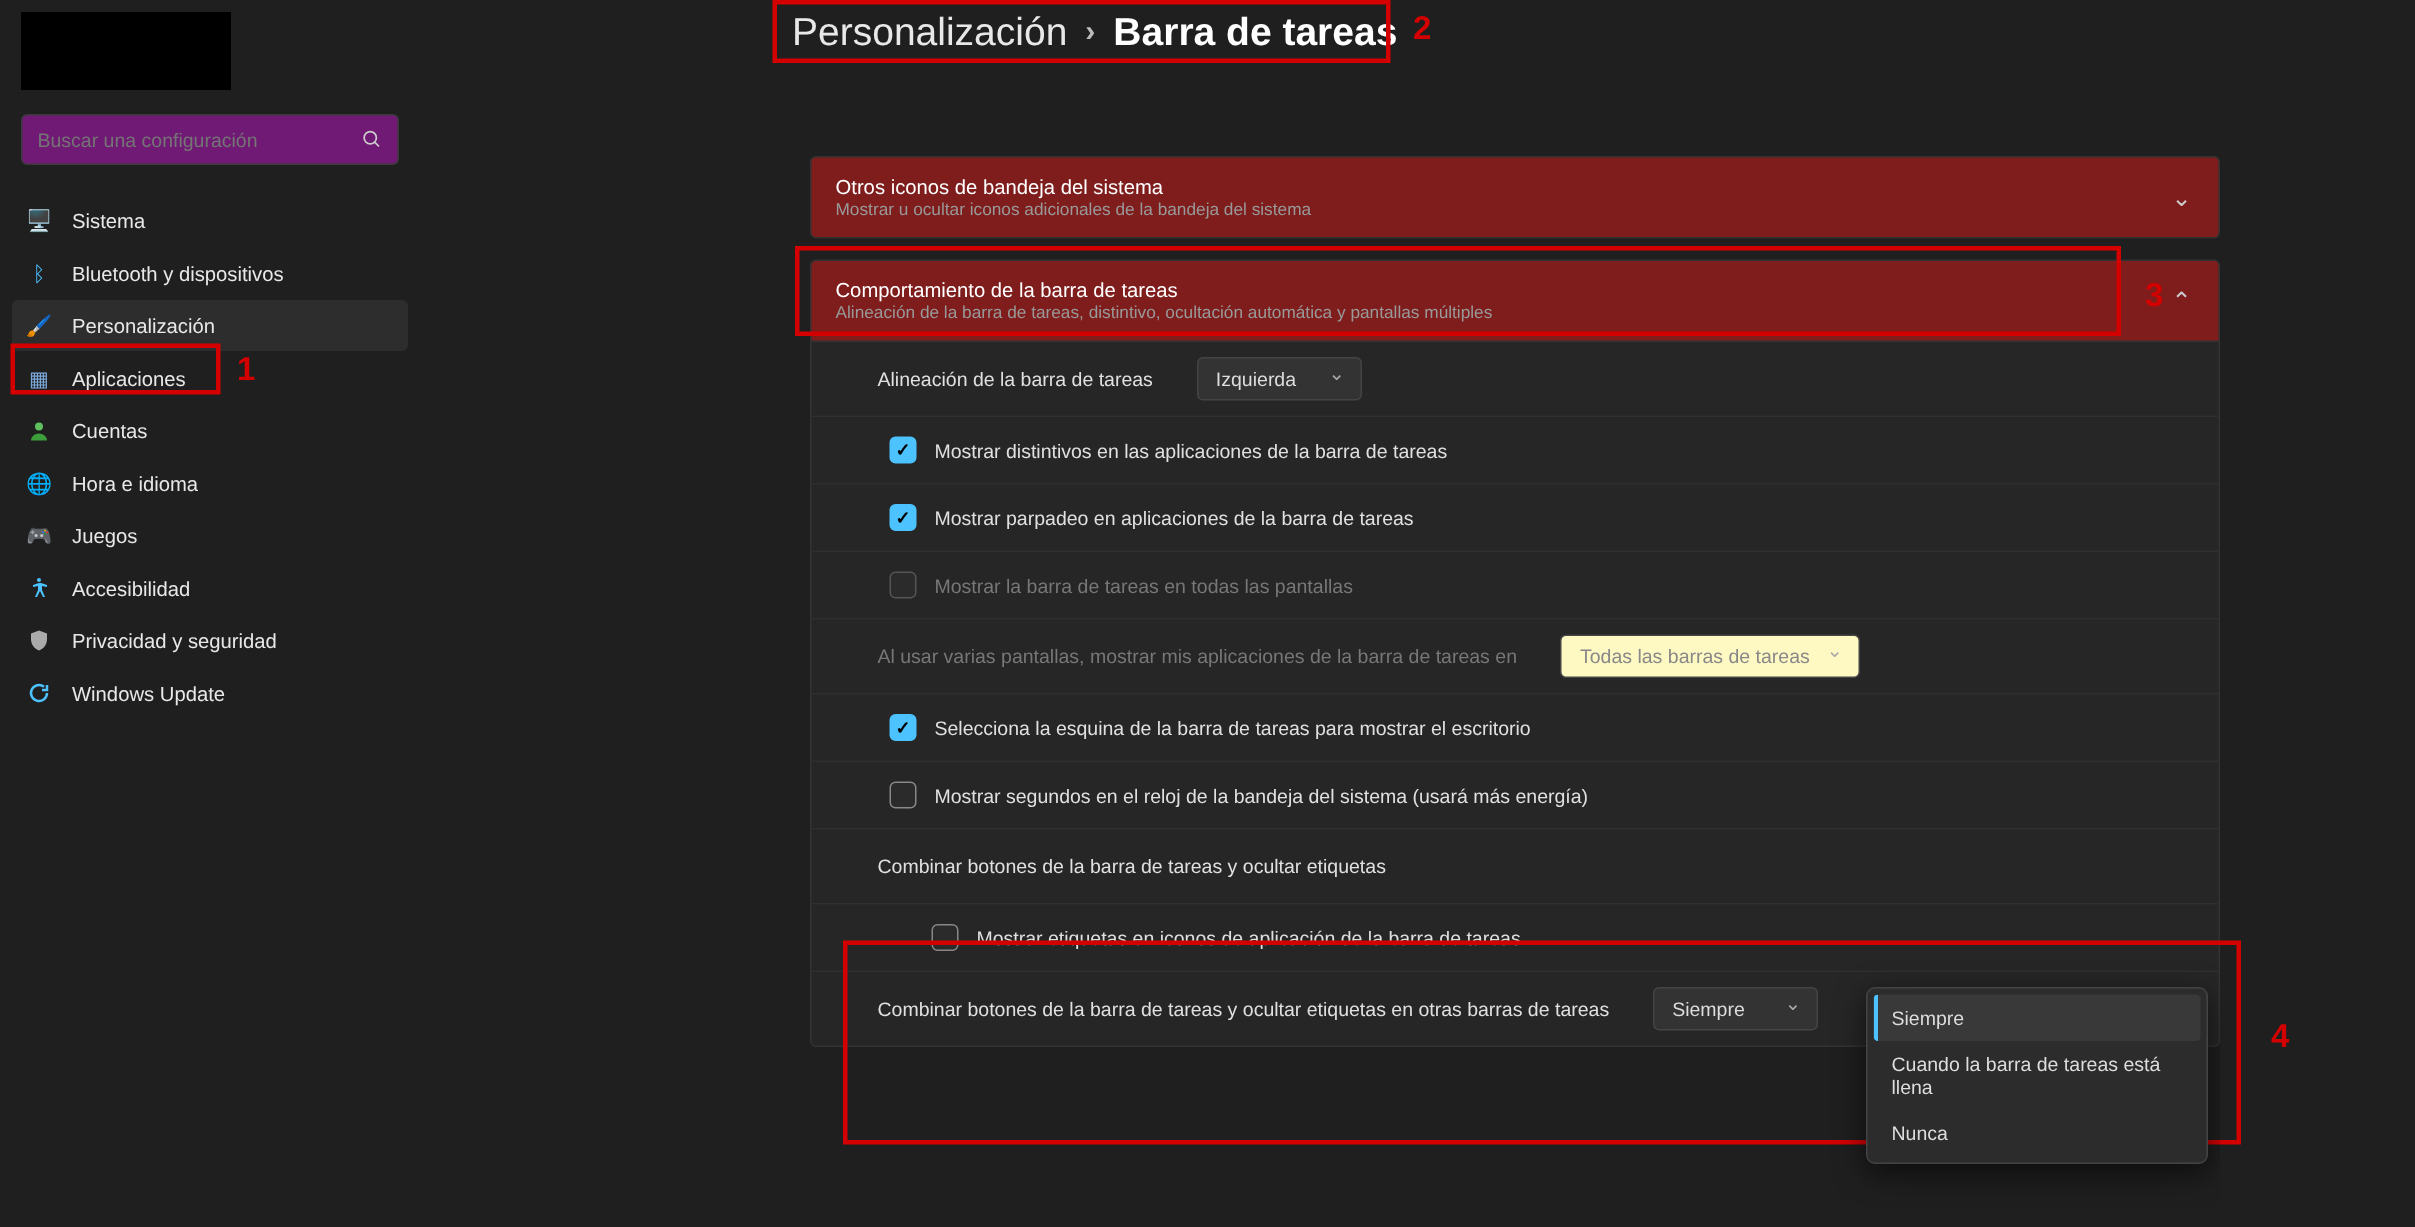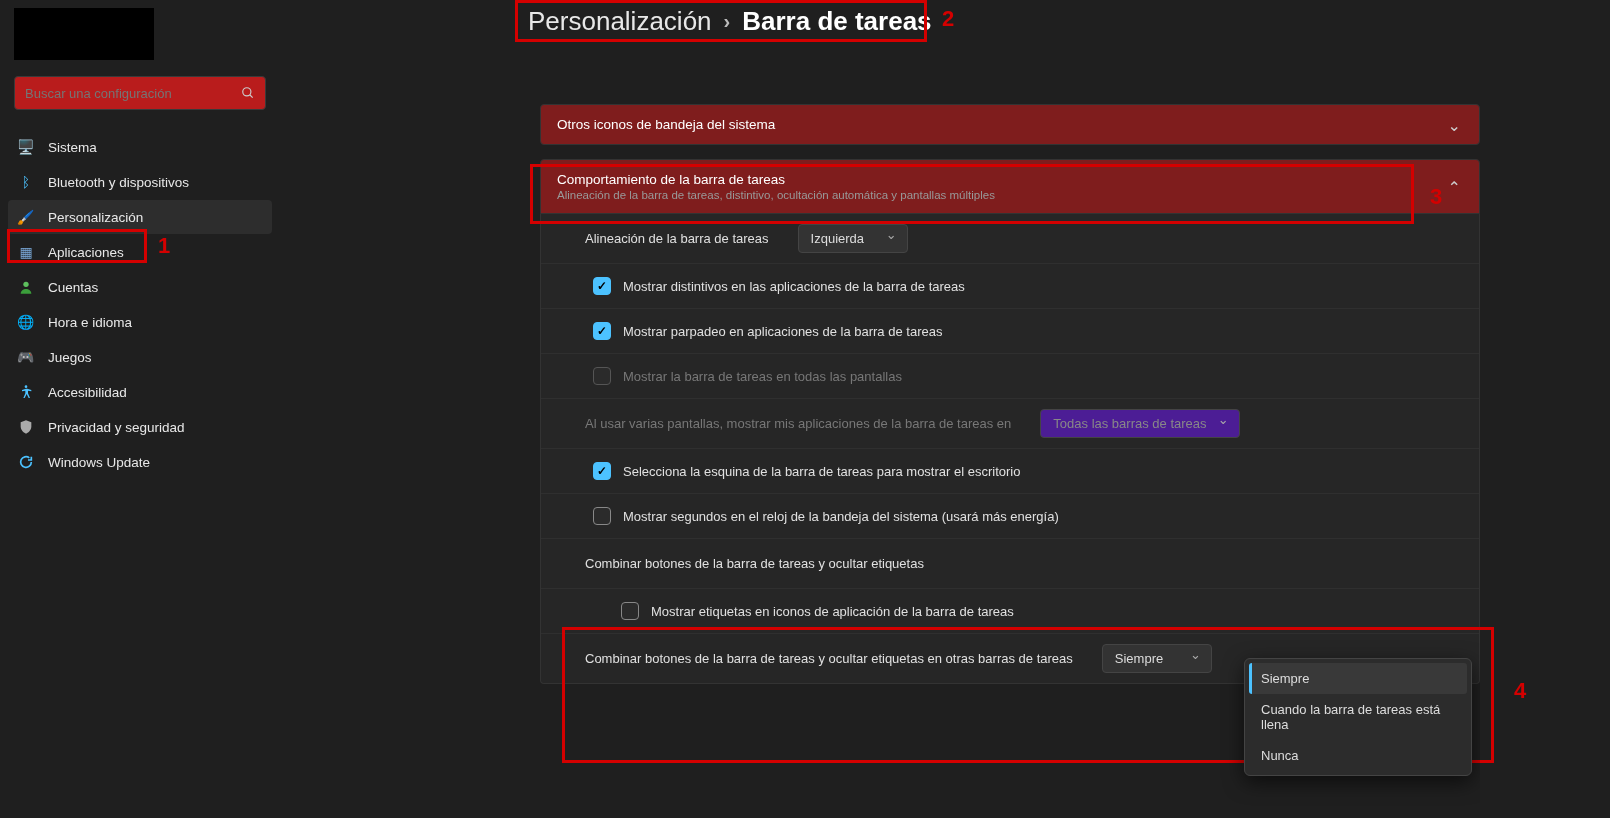--- a/index.html
+++ b/index.html
@@ -19,21 +19,21 @@
     padding: 8px;
   }
   .user-box {
     width: 140px; height: 52px;
     background: #000;
     margin: 0 0 16px 6px;
   }
   .search {
     margin: 0 6px 20px 6px;
     height: 34px;
-    background: #b91c1c;
+    background: #701a75;
     border: 1px solid #3a3a3a;
     border-radius: 4px;
     display: flex;
     align-items: center;
     padding: 0 10px;
   }
   .search input {
     flex: 1;
     background: none;
     border: none;
@@ -142,21 +142,21 @@
   .select-box {
     background: #333;
     border: 1px solid #444;
     border-radius: 4px;
     padding: 6px 32px 6px 12px;
     font-size: 13px;
     color: #ddd;
     position: relative;
     min-width: 110px;
   }
-  .select-box.disabled { color: #888; background: #4c1d95;}
+  .select-box.disabled { color: #888; background: #fef9c3;}
   .select-box::after {
     content: "⌄";
     position: absolute;
     right: 10px; top: 2px;
     color: #aaa;
   }
 
   .cbx {
     width: 18px; height: 18px;
     border: 1px solid #888;
@@ -297,20 +297,21 @@
     <span class="parent">Personalización</span>
     <span class="chev">›</span>
     <span class="current">Barra de tareas</span>
   </div>
 
   <div class="content">
     <div class="spacer-top"></div>
 
     <div class="section-row">
       <div class="title">Otros iconos de bandeja del sistema</div>
+      <div class="subtitle">Mostrar u ocultar iconos adicionales de la bandeja del sistema</div>
       <span class="expand-chevron">⌄</span>
     </div>
 
     <div class="section-row expanded-head" style="margin-top:14px">
       <div class="title">Comportamiento de la barra de tareas</div>
       <div class="subtitle">Alineación de la barra de tareas, distintivo, ocultación automática y pantallas múltiples</div>
       <span class="expand-chevron">⌃</span>
     </div>
 
     <div class="sub-container">

